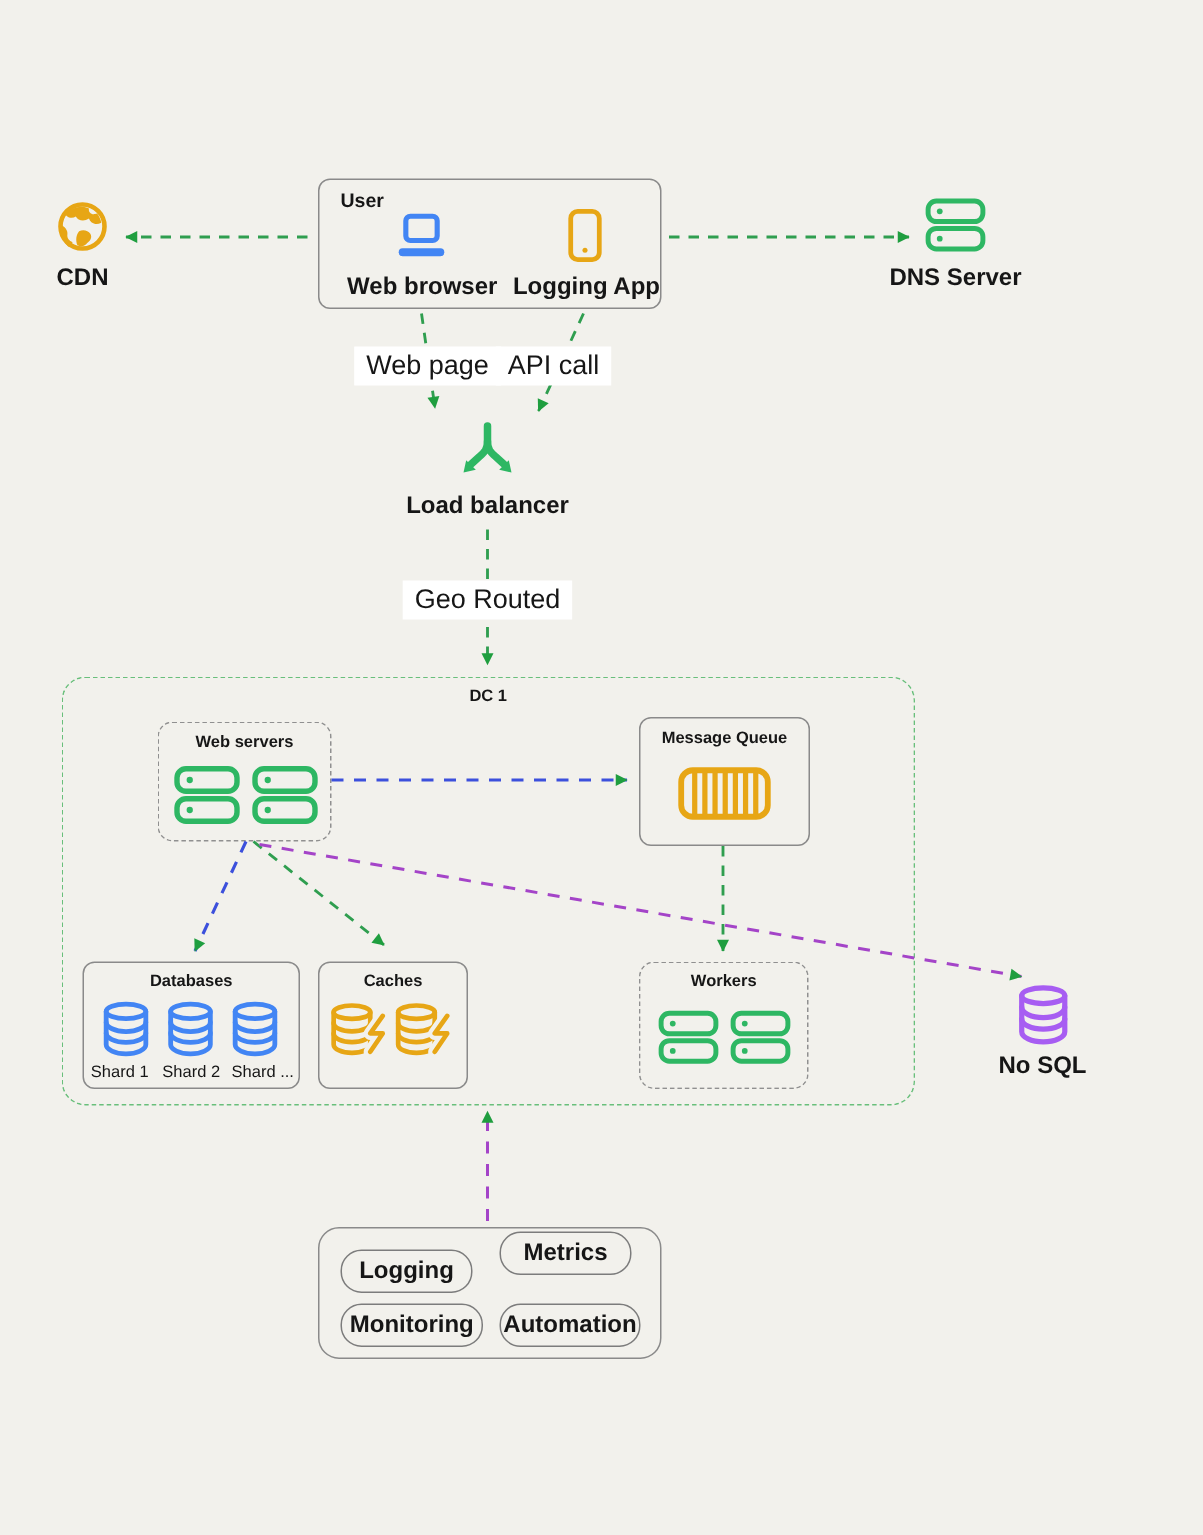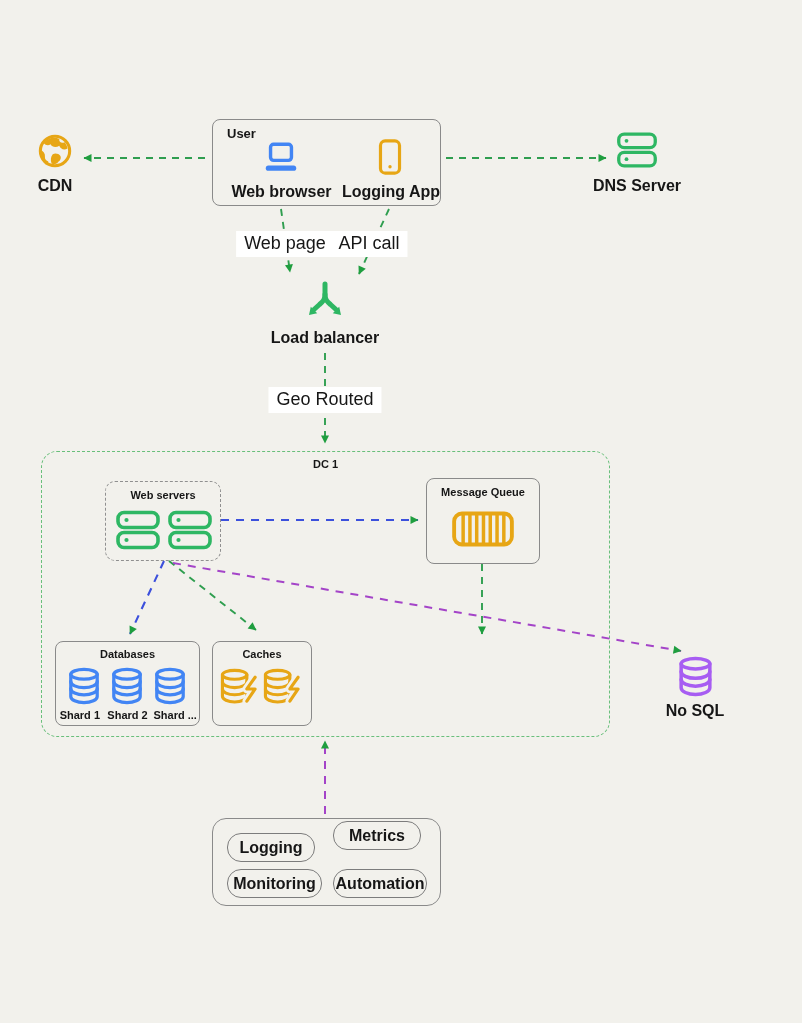--- a/index.html
+++ b/index.html
@@ -13,21 +13,21 @@
   .lbl{position:absolute;text-align:center;font-size:16px;font-weight:700;}
   .chip{position:absolute;transform:translateX(-50%);background:#ffffff;padding:2px 8px 3px;font-size:18px;font-weight:400;white-space:nowrap;z-index:6;}
   .pill{position:absolute;border:1.3px solid #7c7c7c;border-radius:14px;display:flex;align-items:center;justify-content:center;font-size:16px;font-weight:700;background:transparent;cursor:pointer;}
   .icon{position:absolute;display:block;}
   svg.overlay{position:absolute;left:0;top:0;z-index:5;pointer-events:none;}
   .edge{fill:none;stroke-width:1.9;}
   .edge.green{stroke:#2f9e4f;stroke-dasharray:7 6;}
   .edge.blue{stroke:#3c50dc;stroke-dasharray:8 7;stroke-width:2.1;}
   .edge.purple{stroke:#a444c8;stroke-dasharray:8 7;stroke-width:2;}
   .shards{position:absolute;left:0;bottom:4px;width:100%;display:flex;}
-  .shards span{flex:1;text-align:center;font-size:11px;font-weight:700;white-space:nowrap;}
+  .shards span{flex:1;text-align:center;font-size:11px;font-weight:400;white-space:nowrap;}
 </style>
 </head>
 <body>
 
 <svg width="0" height="0" style="position:absolute" aria-hidden="true">
   <defs>
     <symbol id="sym-server" viewBox="0 0 46 40">
       <rect x="3" y="2.5" width="40" height="15" rx="6" fill="none" stroke="currentColor" stroke-width="3.6"></rect>
       <circle cx="11.5" cy="10" r="2.1" fill="currentColor"></circle>
       <rect x="3" y="22.5" width="40" height="15" rx="6" fill="none" stroke="currentColor" stroke-width="3.6"></rect>
@@ -153,20 +153,29 @@
   <div class="box" style="left:212px;top:641px;width:98px;height:83px">
     <div class="title" style="top:6px">Caches</div>
     <svg class="icon" style="left:6px;top:25px;color:#e7a615" width="43" height="41">
         <use href="#sym-cache"></use>
       </svg>
     <svg class="icon" style="left:49px;top:25px;color:#e7a615" width="43" height="41">
         <use href="#sym-cache"></use>
       </svg>
   </div>
 
+  <div class="box dashed" style="left:426px;top:641px;width:111px;height:83px">
+    <div class="title" style="top:6px">Workers</div>
+    <svg class="icon" style="left:11px;top:31px;color:#2eb763" width="42" height="37">
+        <use href="#sym-server"></use>
+      </svg>
+    <svg class="icon" style="left:59px;top:31px;color:#2eb763" width="42" height="37">
+        <use href="#sym-server"></use>
+      </svg>
+  </div>
 
   <svg class="icon" style="left:677px;top:656px;color:#a75df2" width="37" height="41">
       <use href="#sym-cylinder"></use>
     </svg>
   <div class="lbl" style="left:650px;top:702px;width:90px">No SQL</div>
 
   <div class="box" style="left:212px;top:818px;width:227px;height:86px;border-radius:14px">
     <div class="pill" style="left:14px;top:14px;width:86px;height:27px">Logging</div>
     <div class="pill" style="left:120px;top:2px;width:86px;height:27px">Metrics</div>
     <div class="pill" style="left:14px;top:50px;width:93px;height:27px">Monitoring</div>

